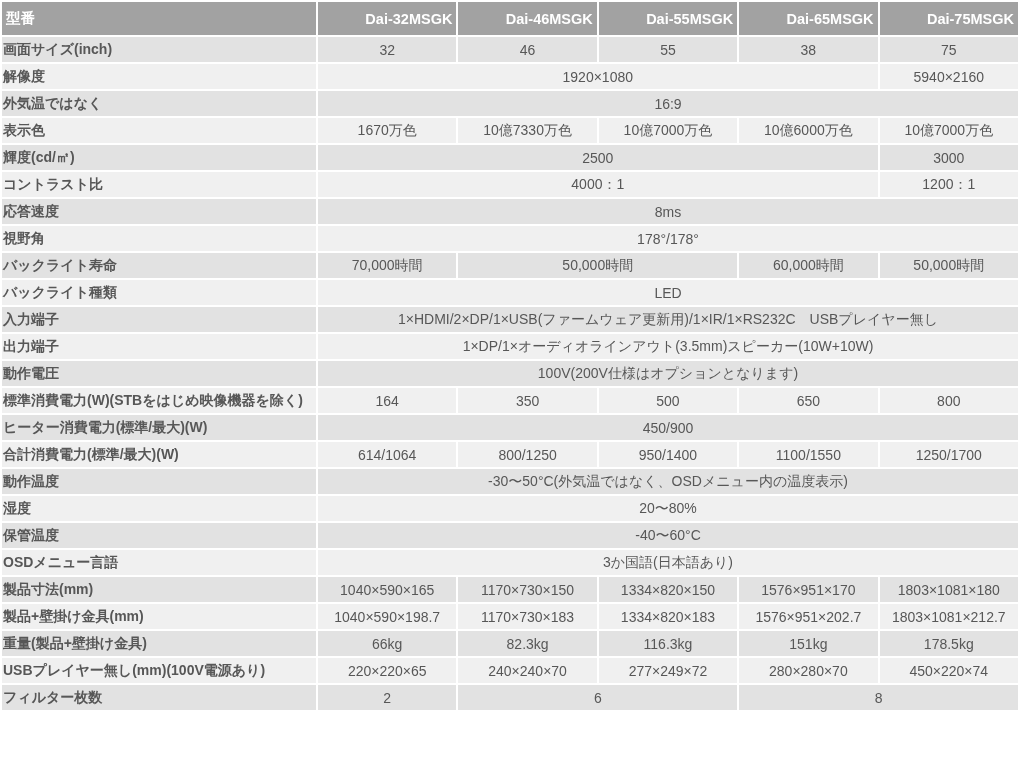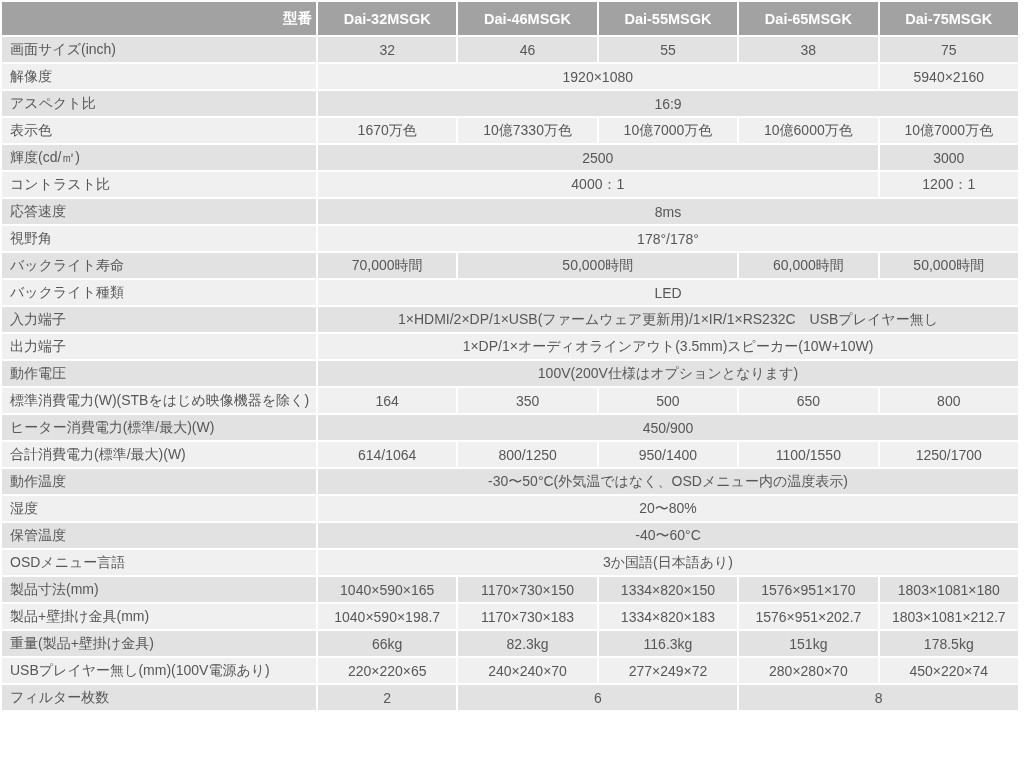--- a/index.html
+++ b/index.html
@@ -29,28 +29,28 @@
     white-space:nowrap;
     overflow:hidden;
     padding:0 4px;
   }
   th{
     background:var(--header-bg);
     color:var(--header-text);
     font-size:14.5px;
     font-weight:700;
     height:33px;
-    text-align:center;
-  }
-  th.label-cell{text-align:right;padding-left:16px;}
+    text-align:right;
+  }
+  th.label-cell{text-align:left;padding-left:4px;}
   td{
     font-size:14px;
     height:25px;
   }
-  td.label-cell{text-align:left;padding-left:8px;}
+  td.label-cell{text-align:left;padding-left:1px;font-weight:bold;}
   td.value-cell{text-align:center;}
   tbody tr:nth-child(odd) td{background:var(--row-odd);}
   tbody tr:nth-child(even) td{background:var(--row-even);}
 </style>
 </head>
 <body>
 
 <table class="spec">
   <colgroup>
     <col class="label-col">
@@ -78,21 +78,21 @@
         <td class="value-cell">55</td>
         <td class="value-cell">38</td>
         <td class="value-cell">75</td>
       </tr>
       <tr>
         <td class="label-cell">解像度</td>
         <td class="value-cell" colspan="4">1920×1080</td>
         <td class="value-cell">5940×2160</td>
       </tr>
       <tr>
-        <td class="label-cell">アスペクト比</td>
+        <td class="label-cell">外気温ではなく</td>
         <td class="value-cell" colspan="5">16:9</td>
       </tr>
       <tr>
         <td class="label-cell">表示色</td>
         <td class="value-cell">1670万色</td>
         <td class="value-cell">10億7330万色</td>
         <td class="value-cell">10億7000万色</td>
         <td class="value-cell">10億6000万色</td>
         <td class="value-cell">10億7000万色</td>
       </tr>

